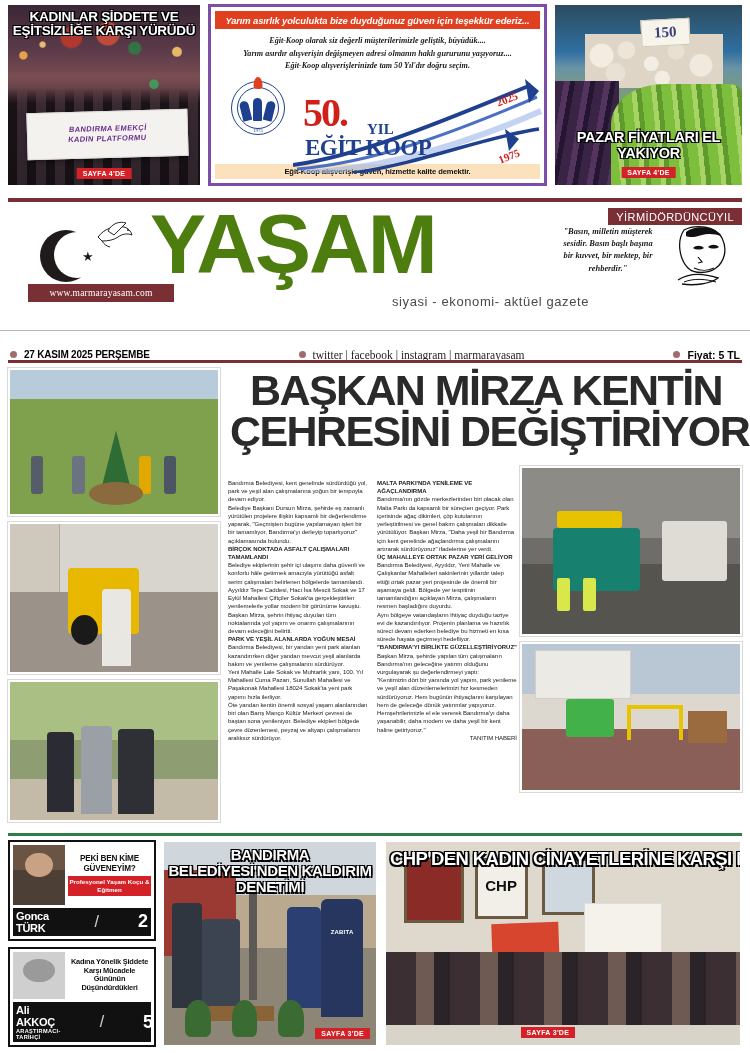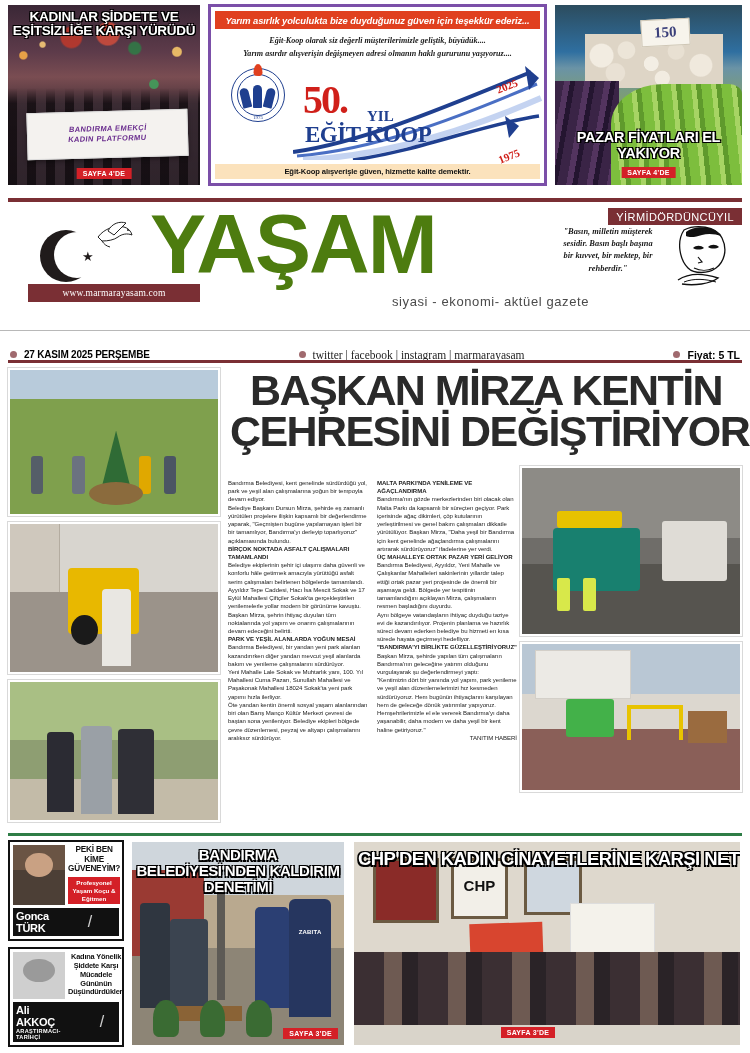--- a/index.html
+++ b/index.html
@@ -185,21 +185,21 @@
     content:""; position:absolute; left:14px; top:2px; width:46px; height:46px;
     border-radius:50%; background:#fff;
   }
   .star{
     position:absolute; left:64px; top:38px; width:0; height:0; color:#201b1b;
     font-size:13px; line-height:1;
   }
   .star:before{ content:"\2605"; position:absolute; }
   .dove{ position:absolute; left:76px; top:5px; width:40px; height:32px; }
   .mh-url{
-    position:absolute; left:10px; top:72px; width:172px; height:18px; background:#7a2f34;
+    position:absolute; left:10px; top:72px; width:146px; height:18px; background:#7a2f34;
     color:#fff; font-family:"Liberation Serif", serif; font-size:9.5px;
     display:flex; align-items:center; justify-content:center; letter-spacing:.2px;
   }
   .mh-word{
     position:absolute; left:150px; top:12px; color:#4d7c0f; font-weight:bold;
     font-size:84px; letter-spacing:-2px; line-height:1; font-family:Liberation Sans, sans-serif;
   }
   .mh-sub{
     position:absolute; left:392px; top:104px; color:#4a4a4a; font-size:13px; letter-spacing:.6px;
   }
@@ -281,21 +281,21 @@
   .col{ width:140px; }
   .col p{ font-size:6.05px; line-height:1.36; color:#232323; text-align:left; letter-spacing:-.05px; }
   .col p.sub{ font-weight:bold; }
   .col p.credit{ text-align:right; }
 
   .main-rule{ position:absolute; left:8px; right:8px; bottom:2px; height:3px; background:#2e7d46; }
 
   
   .bottom{ position:absolute; left:0; top:838px; width:750px; height:215px; padding:2px 8px 6px; display:flex; gap:6px; }
 
-  .col-authors{ width:116px; display:flex; flex-direction:column; gap:6px; }
+  .col-authors{ width:148px; display:flex; flex-direction:column; gap:6px; }
   .author{ position:relative; flex:1; border:2px solid #111; background:#fff; padding:3px; display:flex; flex-direction:column;}
   .a-top{ display:flex; flex:1; gap:3px; }
   .a-photo{ width:52px; flex:none; position:relative; overflow:hidden; }
   .a-ph1{ background:linear-gradient(180deg,#6a5444 0 42%, #4c3f36 42% 100%); }
   .a-ph1:after{ content:""; position:absolute; left:24%; top:14%; width:52%; height:40%;
     background:#c9a183; border-radius:50%; }
   .a-ph2{ background:linear-gradient(180deg,#cfcfcf 0 100%); filter:grayscale(1); }
   .a-ph2:after{ content:""; position:absolute; left:20%; top:16%; width:60%; height:48%;
     background:#9a9a9a; border-radius:50%; }
   .a-head{ flex:1; display:flex; flex-direction:column; justify-content:center; }
@@ -367,20 +367,21 @@
         <div class="sayfa-tag">SAYFA 4'DE</div>
       </div>
     </div>
 
     <div class="ad">
       <div class="ad-inner">
         <div class="ad-ribbon">Yarım asırlık yolculukta bize duyduğunuz güven için teşekkür ederiz...</div>
         <div class="ad-copy">
           <div>Eğit-Koop olarak siz değerli müşterilerimizle geliştik, büyüdük....</div>
           <div>Yarım asırdır alışverişin değişmeyen adresi olmanın haklı gururunu yaşıyoruz....</div>
+          <div>Eğit-Koop alışverişlerinizde tam 50 Yıl'dır doğru seçim.</div>
         </div>
         <div class="ad-logo">
           <div class="ekoop-seal">
             <div class="seal-flame"></div>
             <div class="seal-figs">
                 <i></i>
                 <i></i>
                 <i></i>
               </div>
             <div class="seal-year">1975</div>

